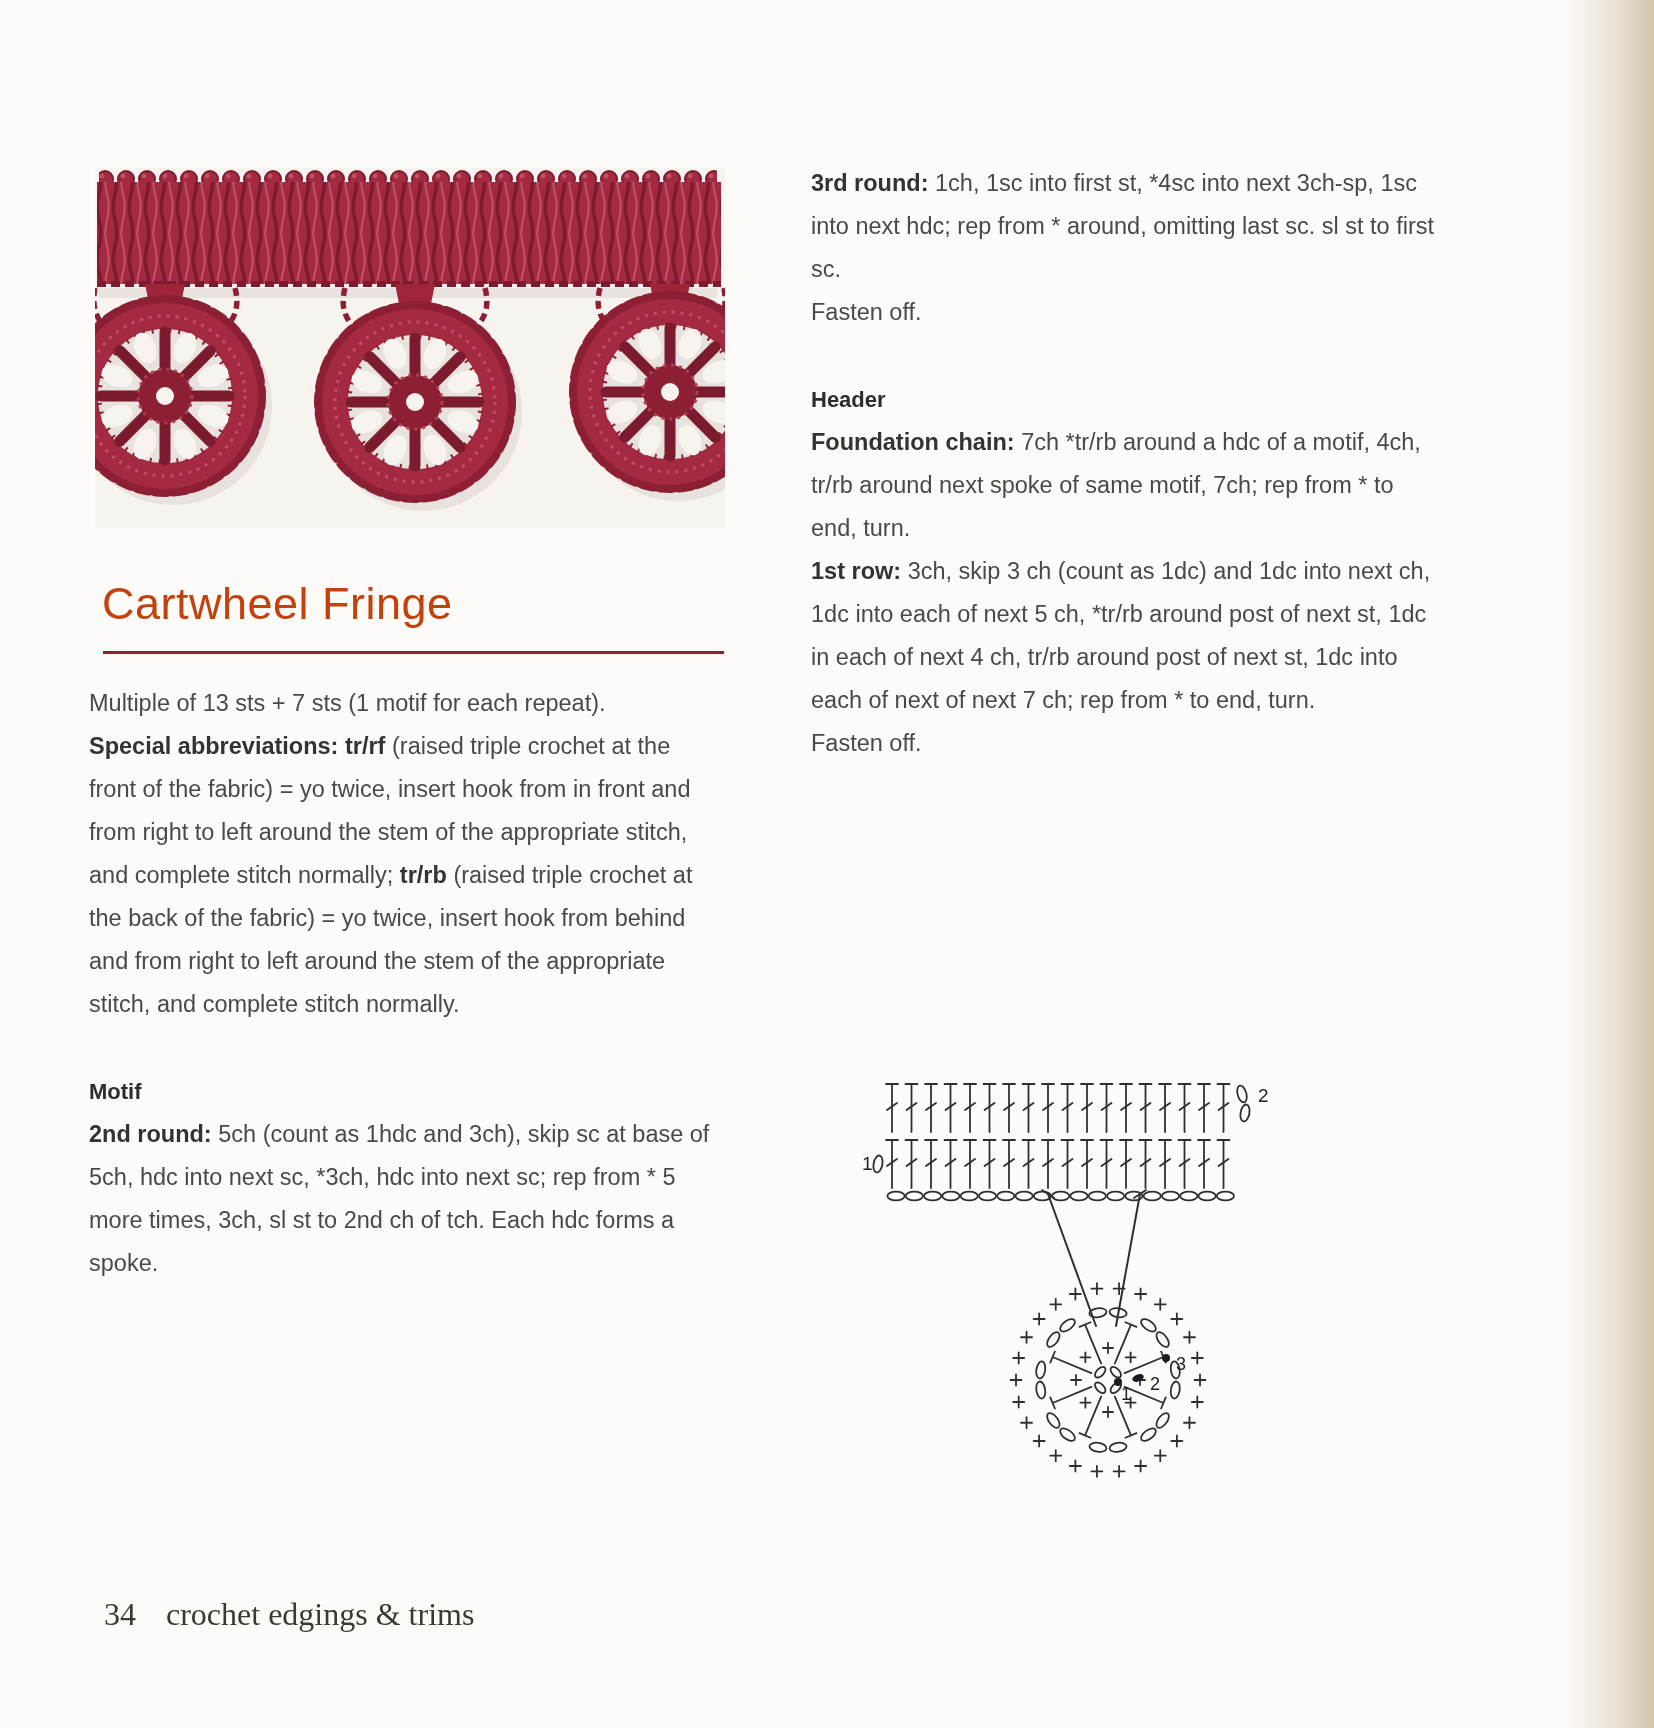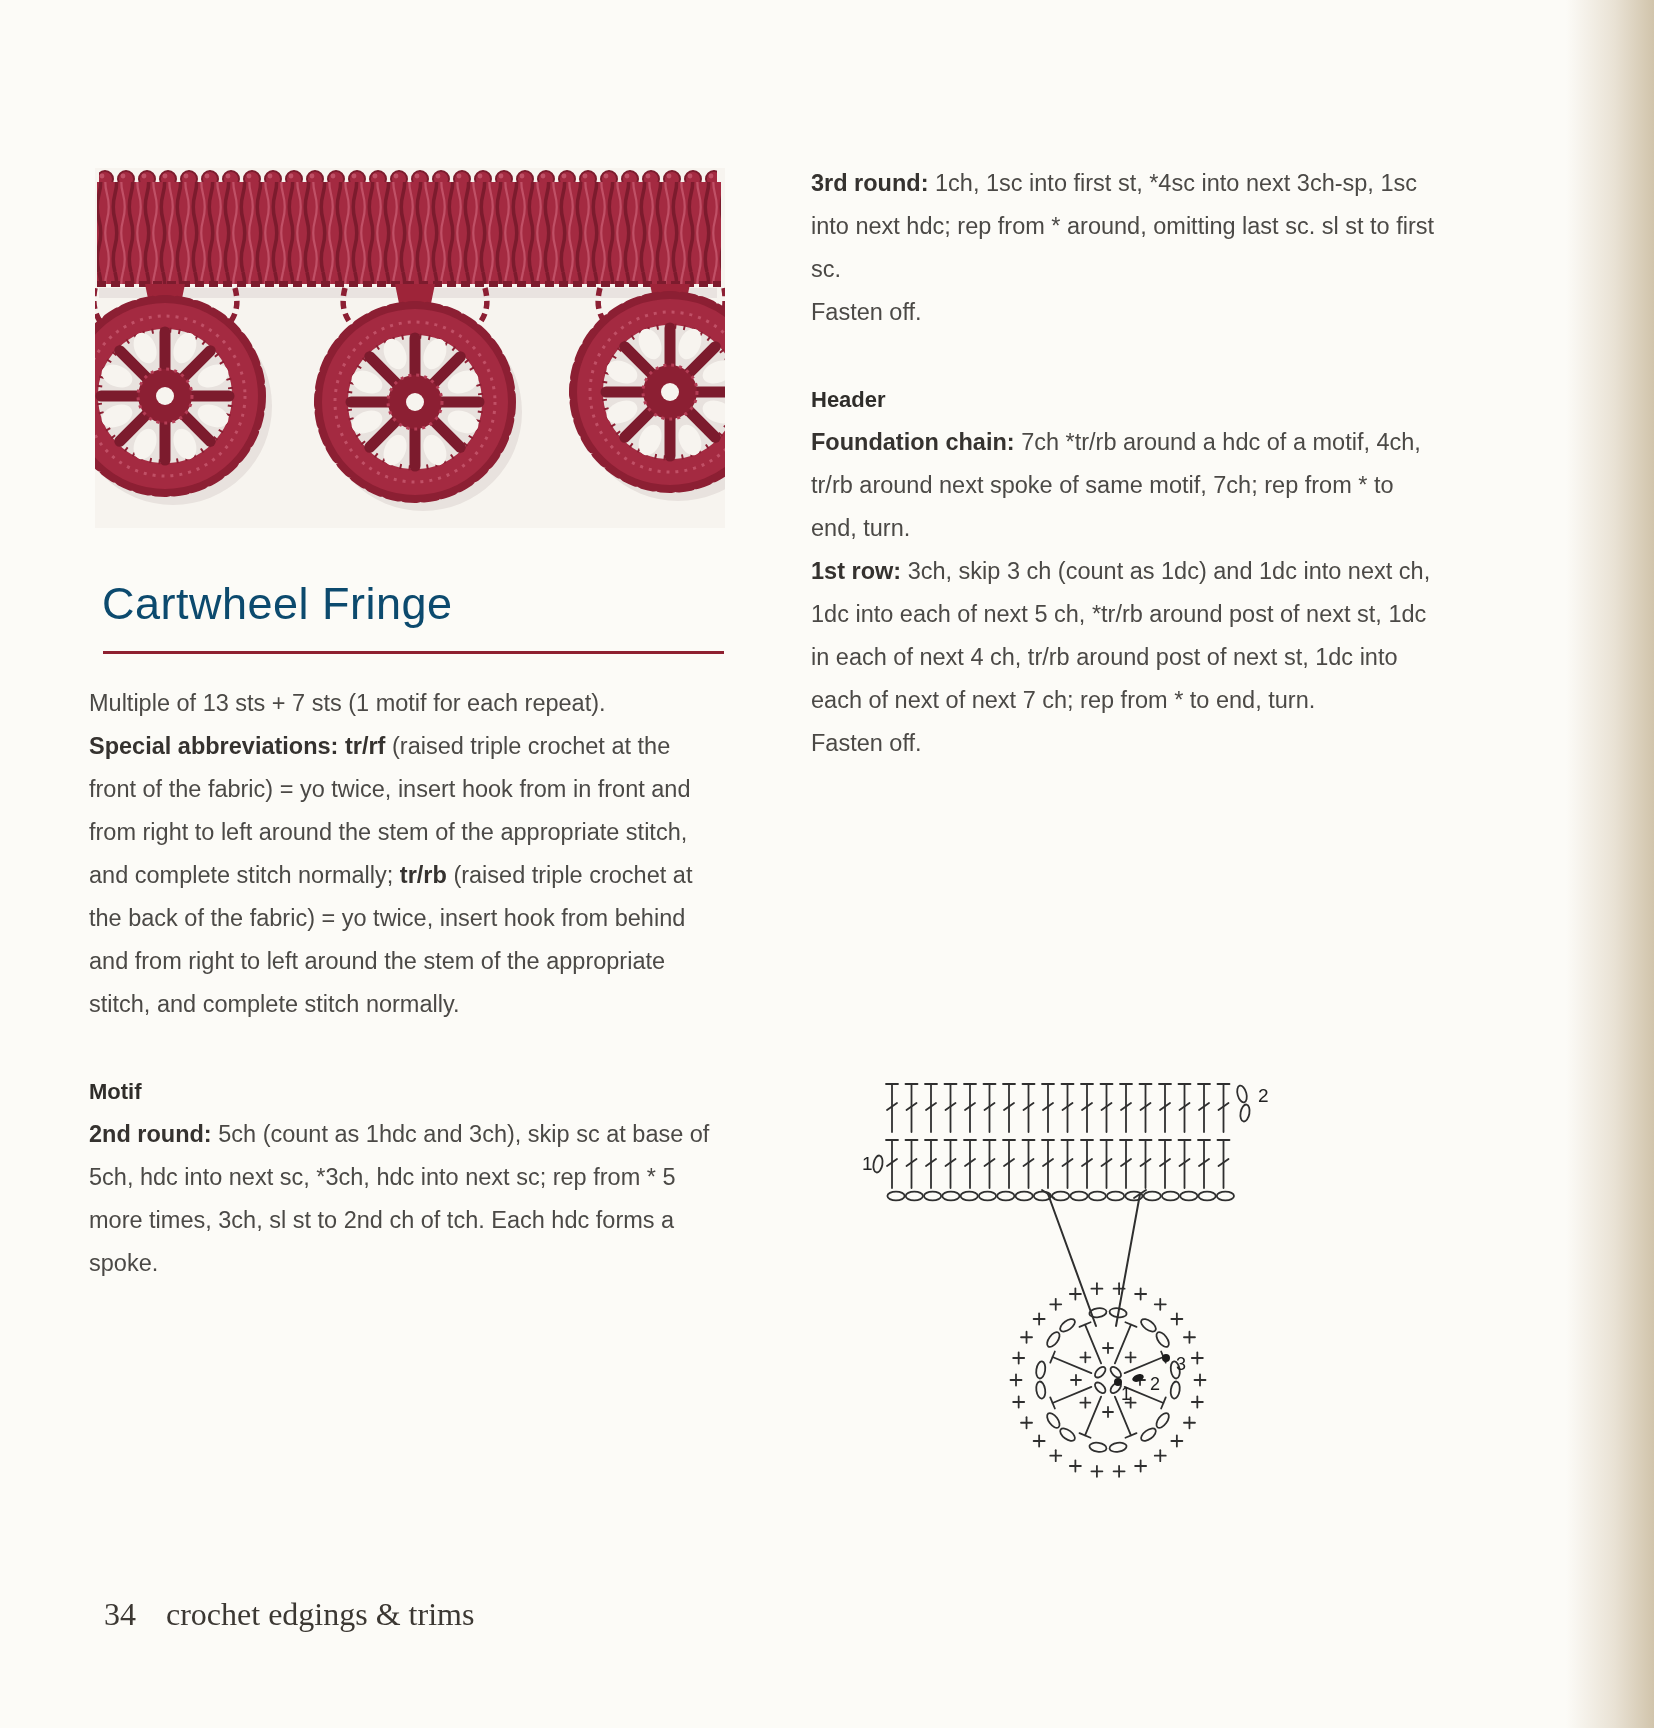--- a/index.html
+++ b/index.html
@@ -4,21 +4,21 @@
 <style>
   *{box-sizing:border-box}
   html,body{margin:0;padding:0}
   body{background:#d9d4cb}
   .page{position:relative;width:1654px;height:1728px;background:#fcfbf7;overflow:hidden;
         font-family:"Liberation Sans",sans-serif;}
   .edge{position:absolute;top:0;right:0;width:88px;height:100%;pointer-events:none;
         background:linear-gradient(90deg,rgba(214,201,178,0),rgba(214,201,178,.5) 55%,rgba(198,182,152,.8));}
   .photo{position:absolute;left:95px;top:168px;width:630px;height:360px;}
   .title{position:absolute;left:102px;top:578px;margin:0;font-size:45px;font-weight:400;
-         color:#0c4a6e;letter-spacing:.5px;}
+         color:#c2410c;letter-spacing:.5px;}
   .rule{position:absolute;left:103px;top:651px;width:621px;height:3px;background:#8e2030;}
   .col{position:absolute}
   .col.left{left:89px;top:682px;width:634px;}
   .col.right{left:790px;top:162px;width:634px;margin-left:21px;}
   p.body{margin:0;font-size:23.5px;line-height:43px;color:#4b4946;}
   p.body strong{color:#35322f;font-weight:700;}
   h3{margin:44px 0 0;font-size:22px;line-height:43px;font-weight:700;color:#2f2d2a;}
   .diagram{position:absolute;left:858px;top:1068px;width:480px;height:480px;}
   .footer{position:absolute;left:104px;top:1596px;font-family:"Liberation Serif",serif;
           font-size:32px;color:#3c3833;}

